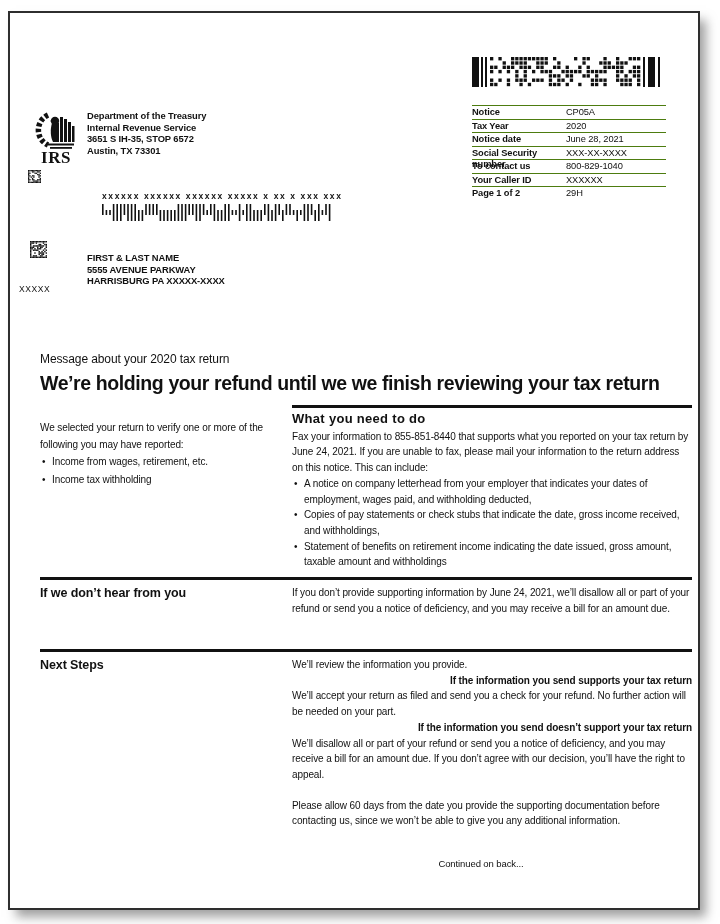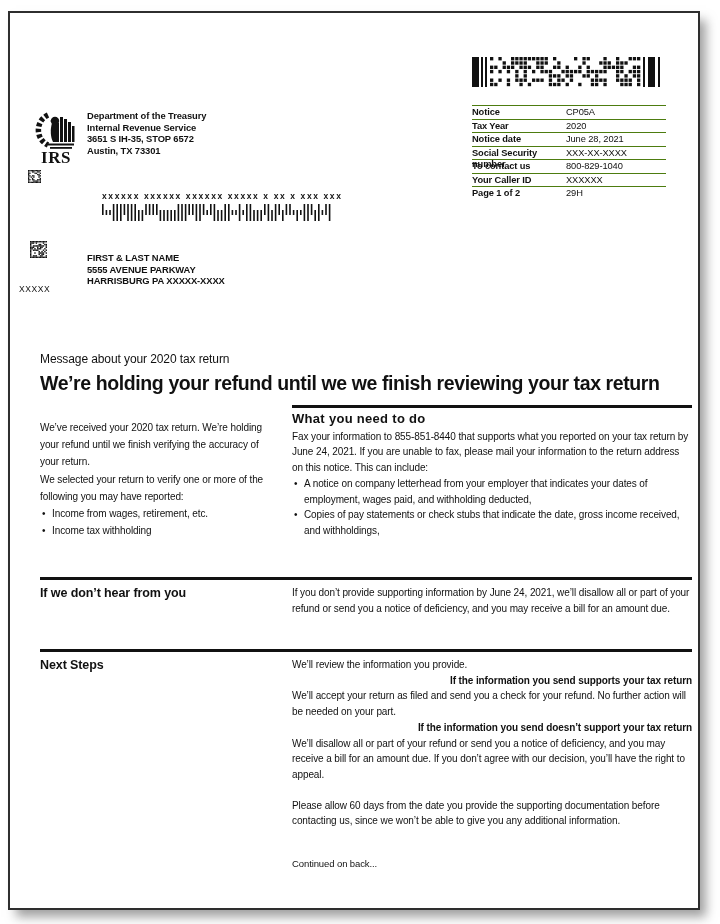--- a/index.html
+++ b/index.html
@@ -53,21 +53,21 @@
   #rule-next{top:636px;}
 
   .sec-h{font-size:12.5px;font-weight:700;}
   #nohear-h{left:30px;top:573px;}
   #nohear-t{left:282px;top:572px;width:400px;}
   #next-h{left:30px;top:645px;}
   #next-t{left:282px;top:644px;width:400px;}
   .bold-line{font-weight:700;text-align:right;}
   #closing{margin-top:15px;}
 
-  #continued{left:282px;top:845px;width:378px;text-align:left;font-size:9.5px;}
+  #continued{left:282px;top:845px;width:378px;text-align:center;font-size:9.5px;}
 </style>
 </head>
 <body>
 
 <div class="page">
 
   <div class="abs" id="bc2d"><svg width="190" height="30">
         <rect x="0" y="0" width="7" height="30" fill="#111"></rect>
         <rect x="9" y="0" width="2" height="30" fill="#111"></rect>
         <rect x="13" y="0" width="2" height="30" fill="#111"></rect>
@@ -489,34 +489,34 @@
     <div>HARRISBURG PA XXXXX-XXXX</div>
   </div>
   <div class="abs" id="marker">XXXXX</div>
 
   <div class="abs" id="headline">
     <div id="kicker">Message about your 2020 tax return</div>
     <div id="title">We’re holding your refund until we we finish reviewing your tax return</div>
   </div>
 
   <div class="abs" id="intro">
-    <div>We’ve received your 2020 tax return. We’re holding your refund until we finish verifying the accuracy of your return.</div>
     <div>We selected your return to verify one or more of the following you may have reported:</div>
     <div class="blist">
       <div>Income from wages, retirement, etc.</div>
       <div>Income tax withholding</div>
     </div>
   </div>
 
   <div class="abs body-txt" id="what">
     <div id="what-h">What you need to do</div>
     <div>Fax your information to 855-851-8440 that supports what you reported on your tax return by June 24, 2021. If you are unable to fax, please mail your information to the return address on this notice. This can include:</div>
     <div class="blist">
       <div>A notice on company letterhead from your employer that indicates your dates of employment, wages paid, and withholding deducted,</div>
       <div>Copies of pay statements or check stubs that indicate the date, gross income received, and withholdings,</div>
+      <div>Statement of benefits on retirement income indicating the date issued, gross amount, taxable amount and withholdings</div>
     </div>
   </div>
 
   <div class="abs rule" id="rule-nohear"></div>
   <div class="abs sec-h" id="nohear-h">If we don’t hear from you</div>
   <div class="abs body-txt" id="nohear-t">If you don’t provide supporting information by June 24, 2021, we’ll disallow all or part of your refund or send you a notice of deficiency, and you may receive a bill for an amount due.</div>
 
   <div class="abs rule" id="rule-next"></div>
   <div class="abs sec-h" id="next-h">Next Steps</div>
   <div class="abs body-txt" id="next-t">

